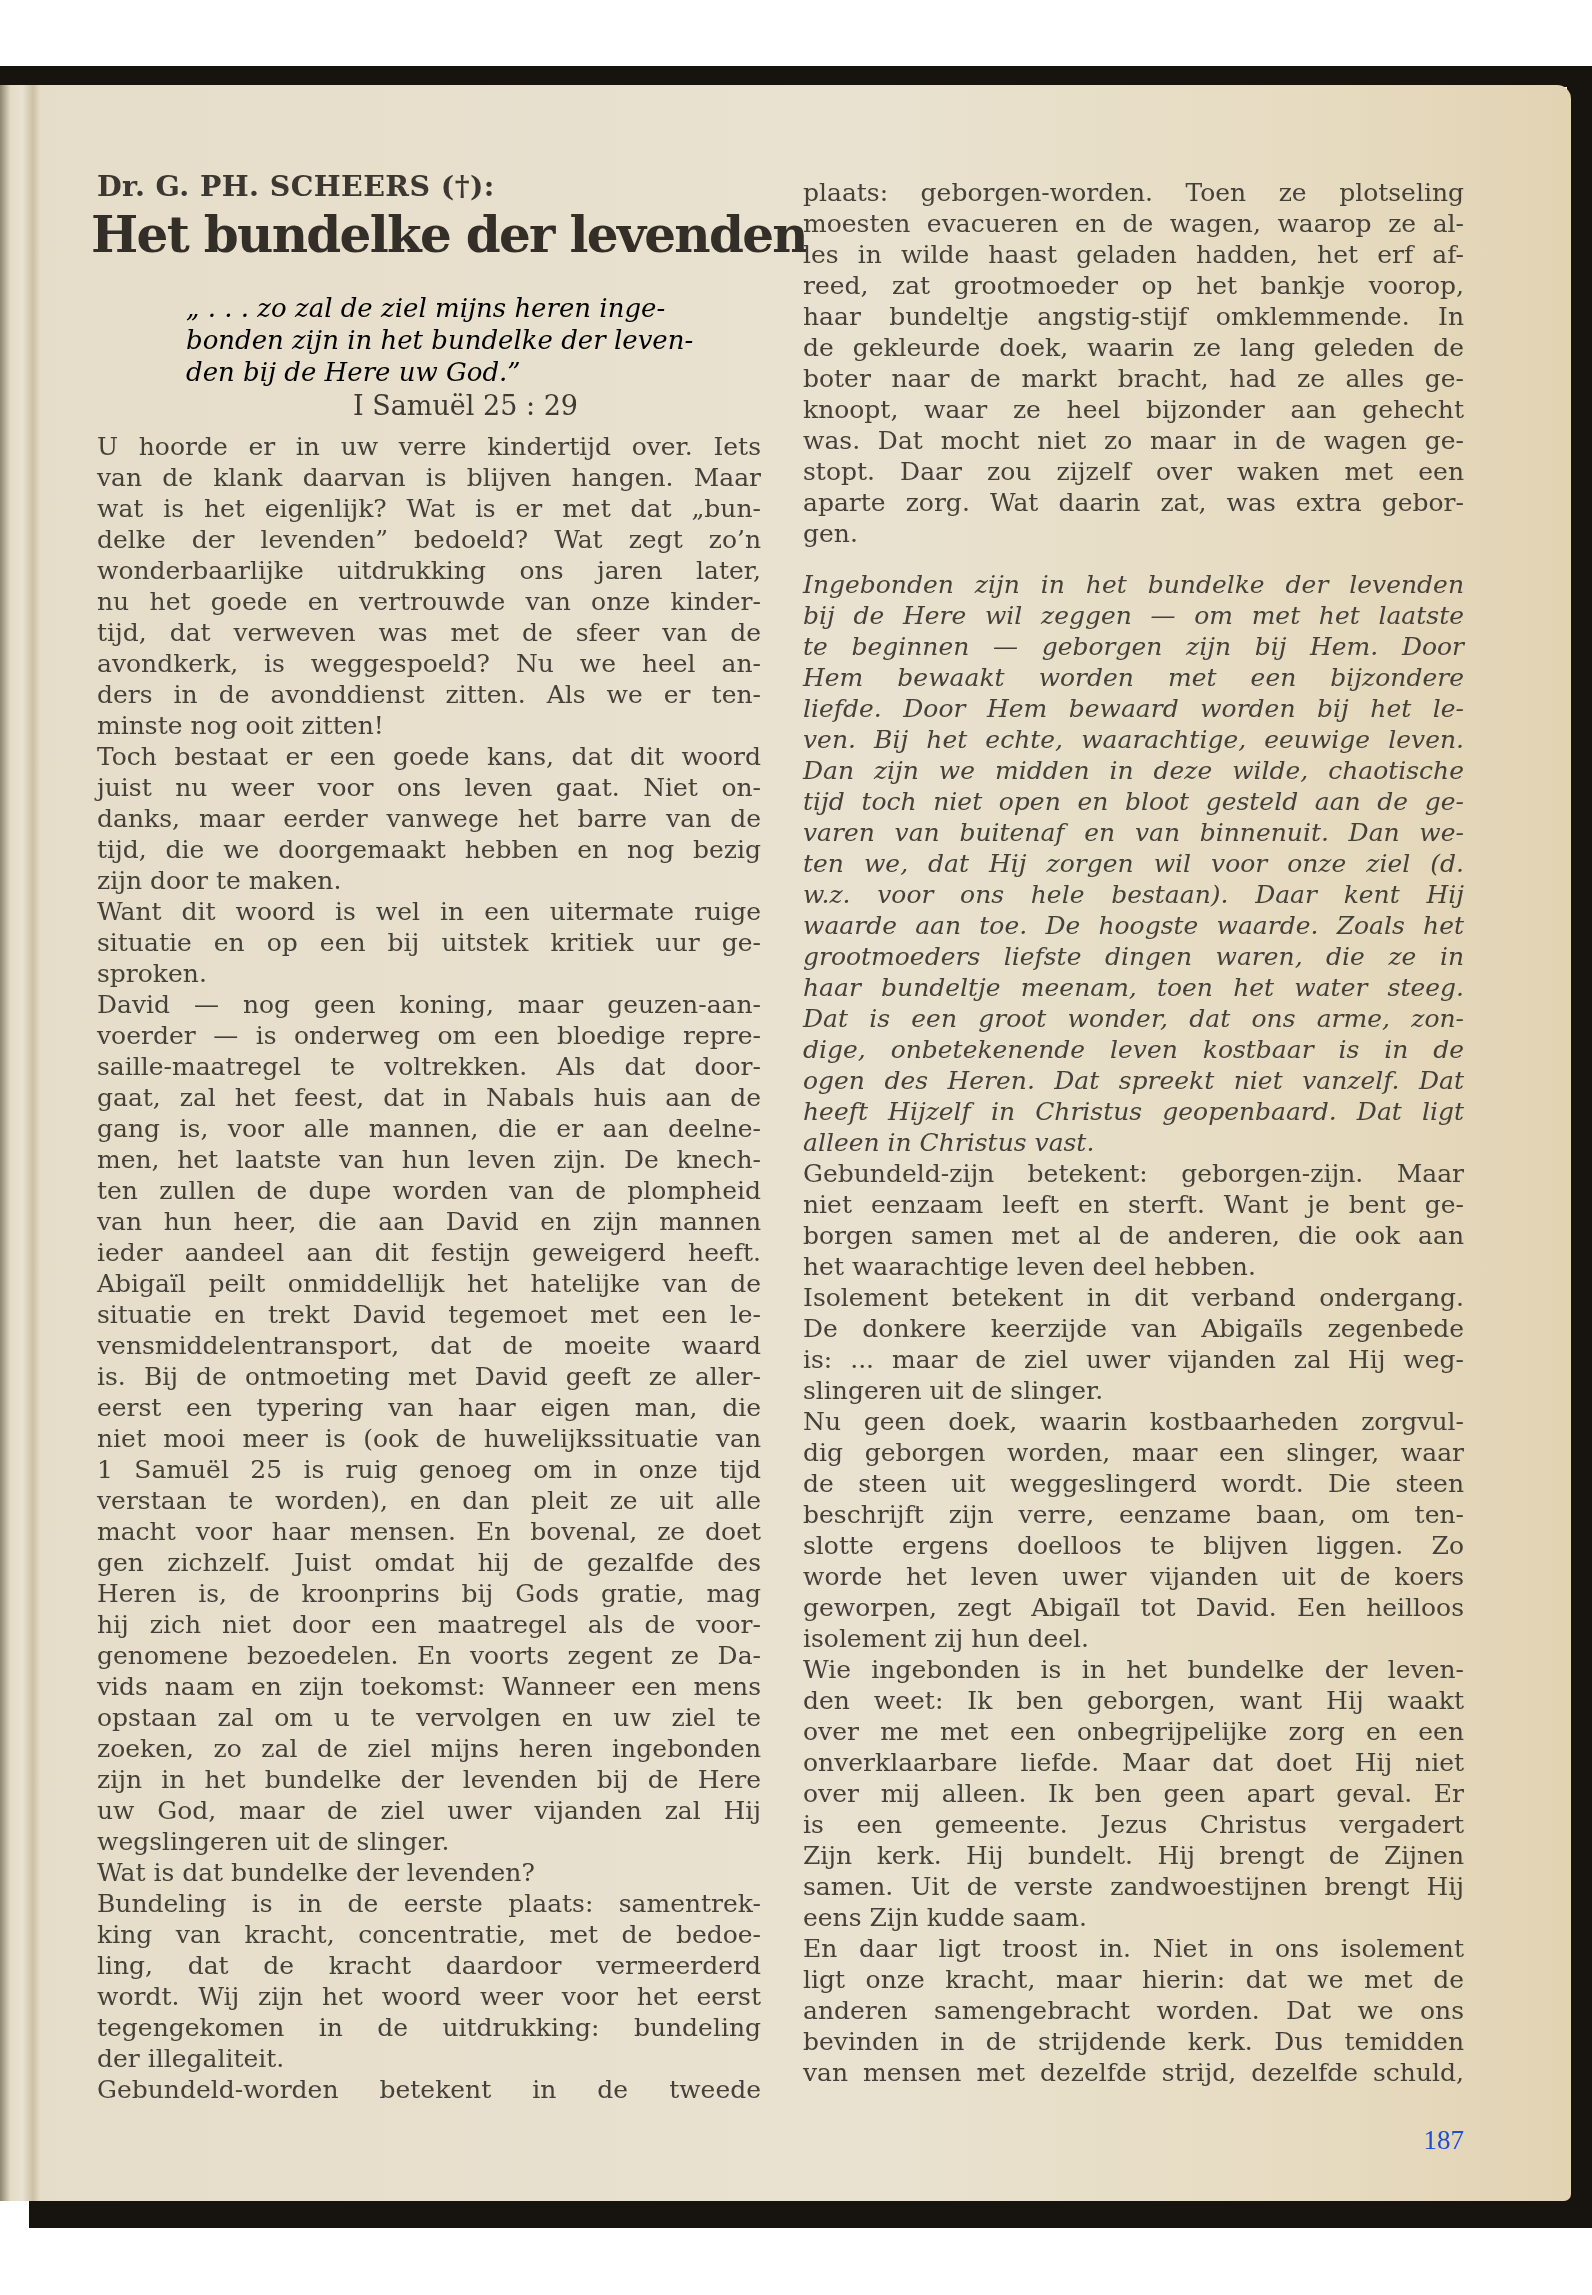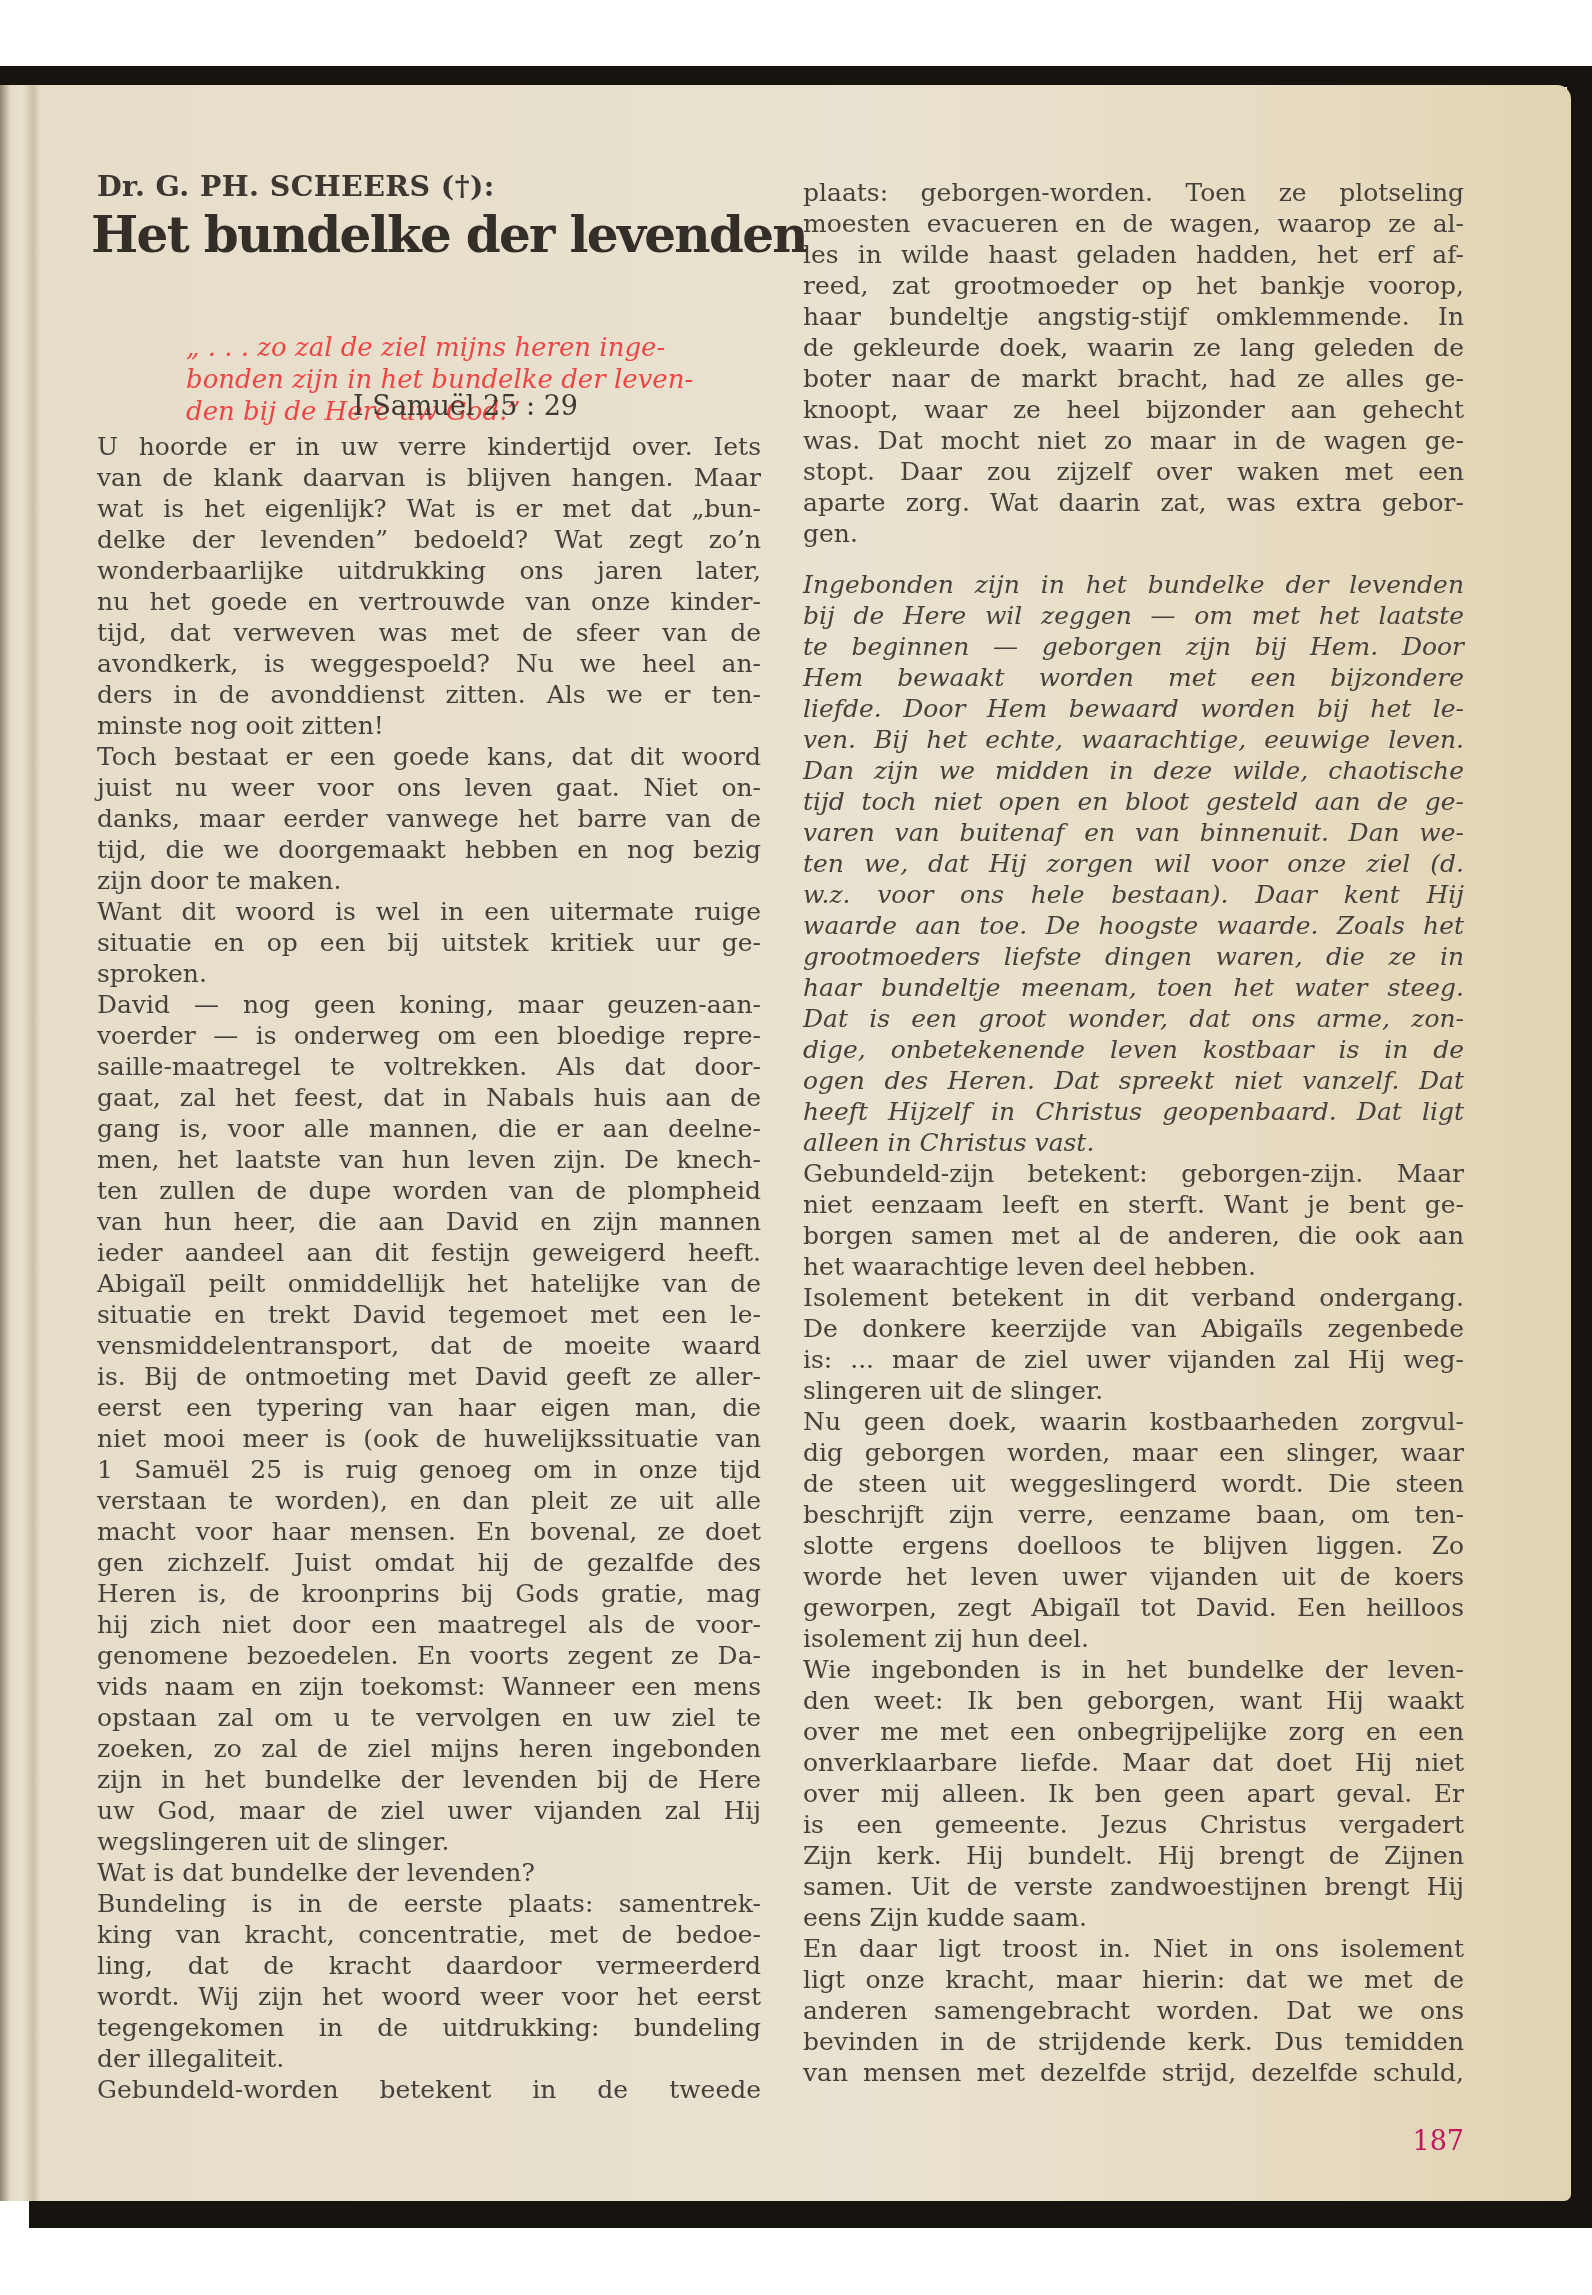--- a/index.html
+++ b/index.html
@@ -33,39 +33,39 @@
   .header {
     position: absolute; left: 97px; top: 169px;
     font-size: 28.5px; font-weight: bold; color: #3c3831; letter-spacing: 0.4px;
   }
   .title {
     position: absolute; left: 91px; top: 205px;
     font-size: 50px; font-weight: bold; color: #332f28; letter-spacing: -1.7px; text-align: center;
   }
   .quote {
     position: absolute; left: 186px; top: 292px; width: 561px;
-    font-style: italic; font-size: 26px; line-height: 32px; color: #ef4444; margin-top: 39px;
+    font-style: italic; font-size: 26px; line-height: 32px; color: #000000;
   }
   .quote .line { text-align: left; text-align-last: left; }
   .quote-source {
     position: absolute; left: 186px; top: 390px; width: 559px;
     text-align: center; font-size: 27px; color: #3e3a33;
   }
 
   .col { position: absolute; color: #45413a; font-size: 25px; line-height: 31px; }
   #col-left  { left: 97px; top: 431px; width: 664px; }
   #col-right { left: 803px; top: 177px; width: 661px; }
 
   .line { text-align: justify; text-align-last: justify; }
   .line.endline { text-align-last: left; }
   .para.gap { margin-top: 20px; font-style: italic; }
 
   .pageno {
     position: absolute; left: 803px; top: 2125px; width: 661px;
-    text-align: right; font-size: 27px; color: #be185d;
+    text-align: right; font-size: 27px; color: #1d4ed8; font-family: Liberation Serif, serif;
   }
 </style>
 </head>
 <body>
 
 <div id="screen">
   <div id="bar-top" class="scan-bar"></div>
   <div id="bar-right" class="scan-bar"></div>
   <div id="bar-bottom" class="scan-bar"></div>
 

